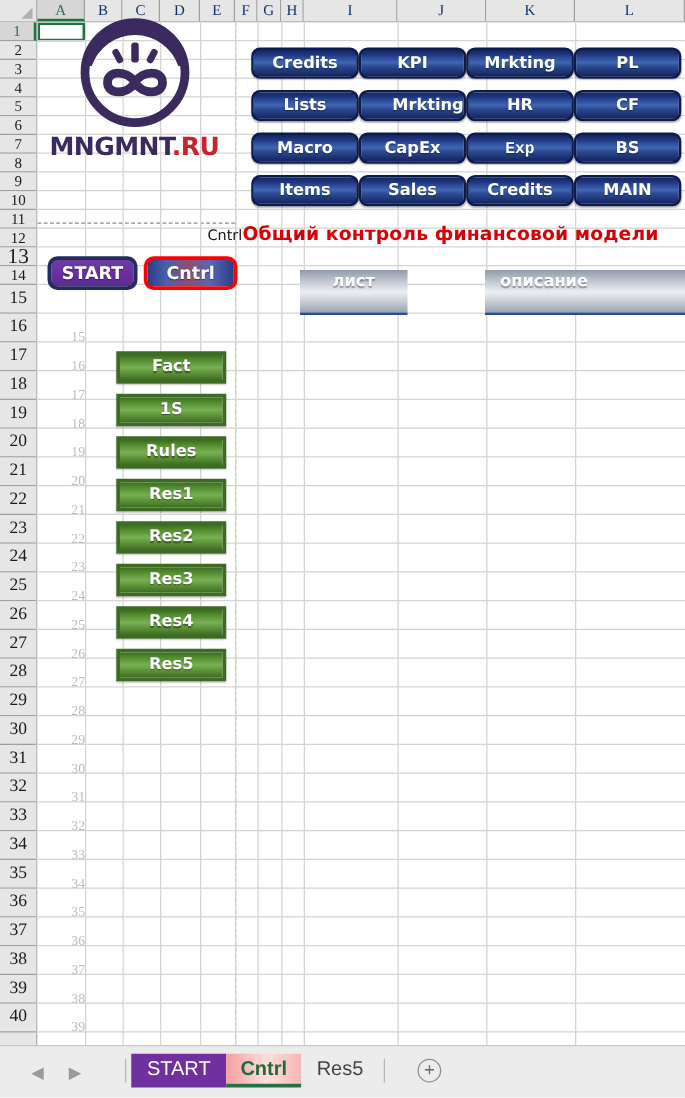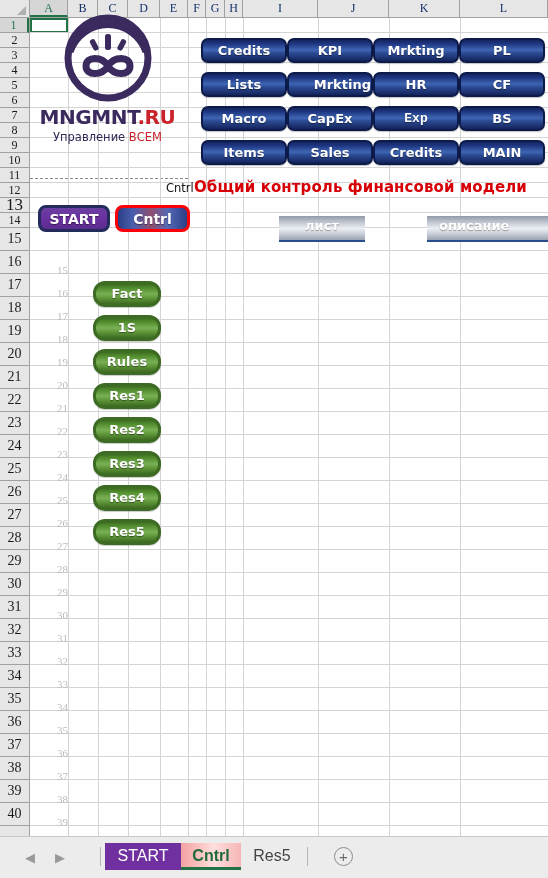--- a/index.html
+++ b/index.html
@@ -188,22 +188,22 @@
   #btn-cntrl {
     left: 115px; top: 205px; width: 75px;
     border: 3px solid #fb0007;
     background: linear-gradient(to right,
                 #2b3f86 0%, #4a5fae 22%, #8f4f6f 48%, #5568b5 72%, #2b3f86 100%);
   }
 
   
   .greenbtn {
     position: absolute;
-    left: 93px; width: 68px; height: 26px;
-    border-radius: 12px;
+    left: 93px; width: 88px; height: 26px;
+    border-radius: 0;
     border: 3px solid #3d6b23;
     box-sizing: border-box;
     background: linear-gradient(to bottom,
                 #3e6b22 0%, #4f8a2c 18%,
                 #79b055 50%, #5d9438 72%, #3d6b22 100%);
     color: #ffffff;
     font-size: 13px;
     font-weight: bold;
     text-align: center;
     line-height: 20px;
@@ -246,33 +246,32 @@
     left: 14px; width: 26px;
     text-align: right;
     font-size: 11px;
     color: #bcbcbc;
     font-family: "Liberation Serif", serif;
   }
 
   
   .hdrbar {
     position: absolute;
-    height: 26px;
+    height: 36px;
     background: linear-gradient(to bottom,
                 #919aa8 0%, #b9c0cb 22%, #eceef2 52%,
                 #cfd4dc 70%, #9aa3b1 100%);
     border-bottom: 2px solid #2a4d8f;
     box-sizing: border-box;
     color: #ffffff;
     font-size: 13px;
     font-weight: bold;
     line-height: 19px;
     font-family: "DejaVu Sans", sans-serif;
     text-shadow: 0 1px 1px rgba(0,0,0,0.35);
-    margin-left: 39px;
   }
   #hdr-list { left: 240px; top: 216px; width: 86px; text-align: center; }
   #hdr-desc { left: 388px; top: 216px; width: 160px; padding-left: 12px; }
 
   
   #tabbar {
     position: absolute;
     left: 0; top: 836px;
     width: 548px; height: 42px;
     background: #ececec;
@@ -469,23 +468,20 @@
       <circle cx="46" cy="46" r="40" fill="none" stroke="#3b2a5e" stroke-width="7"></circle>
       <path d="M8 40 A40 40 0 0 1 84 40" fill="none" stroke="#3b2a5e" stroke-width="7"></path>
       <rect x="43" y="22" width="6" height="16" rx="2.5" fill="#3b2a5e"></rect>
       <rect x="29.5" y="27" width="5.5" height="12" rx="2.5" fill="#3b2a5e" transform="rotate(-28 32 33)"></rect>
       <rect x="57" y="27" width="5.5" height="12" rx="2.5" fill="#3b2a5e" transform="rotate(28 60 33)"></rect>
       <path d="M46 54 C40 44 24 44 24 54 C24 64 40 64 46 54 C52 44 68 44 68 54 C68 64 52 64 46 54 Z" fill="none" stroke="#3b2a5e" stroke-width="7" stroke-linejoin="round"></path>
     </svg>
     <div class="logo-word">
       <span class="dark">MNGMNT</span><span class="red">.RU</span>
     </div>
-    <div class="logo-sub">
-      <span class="dark">Управление </span><span class="red">ВСЕМ</span>
-    </div>
   </div>
 
   <div id="nav-grid">
       <div class="navbtn" style="left: 0px; top: 0px;">Credits</div>
       <div class="navbtn" style="left: 86px; top: 0px;">KPI</div>
       <div class="navbtn" style="left: 172px; top: 0px;">Mrkting</div>
       <div class="navbtn" style="left: 258px; top: 0px;">PL</div>
       <div class="navbtn" style="left: 0px; top: 34px;">Lists</div>
       <div class="navbtn" style="left: 86px; top: 34px; text-align: right;">Mrkting</div>
       <div class="navbtn" style="left: 172px; top: 34px;">HR</div>

